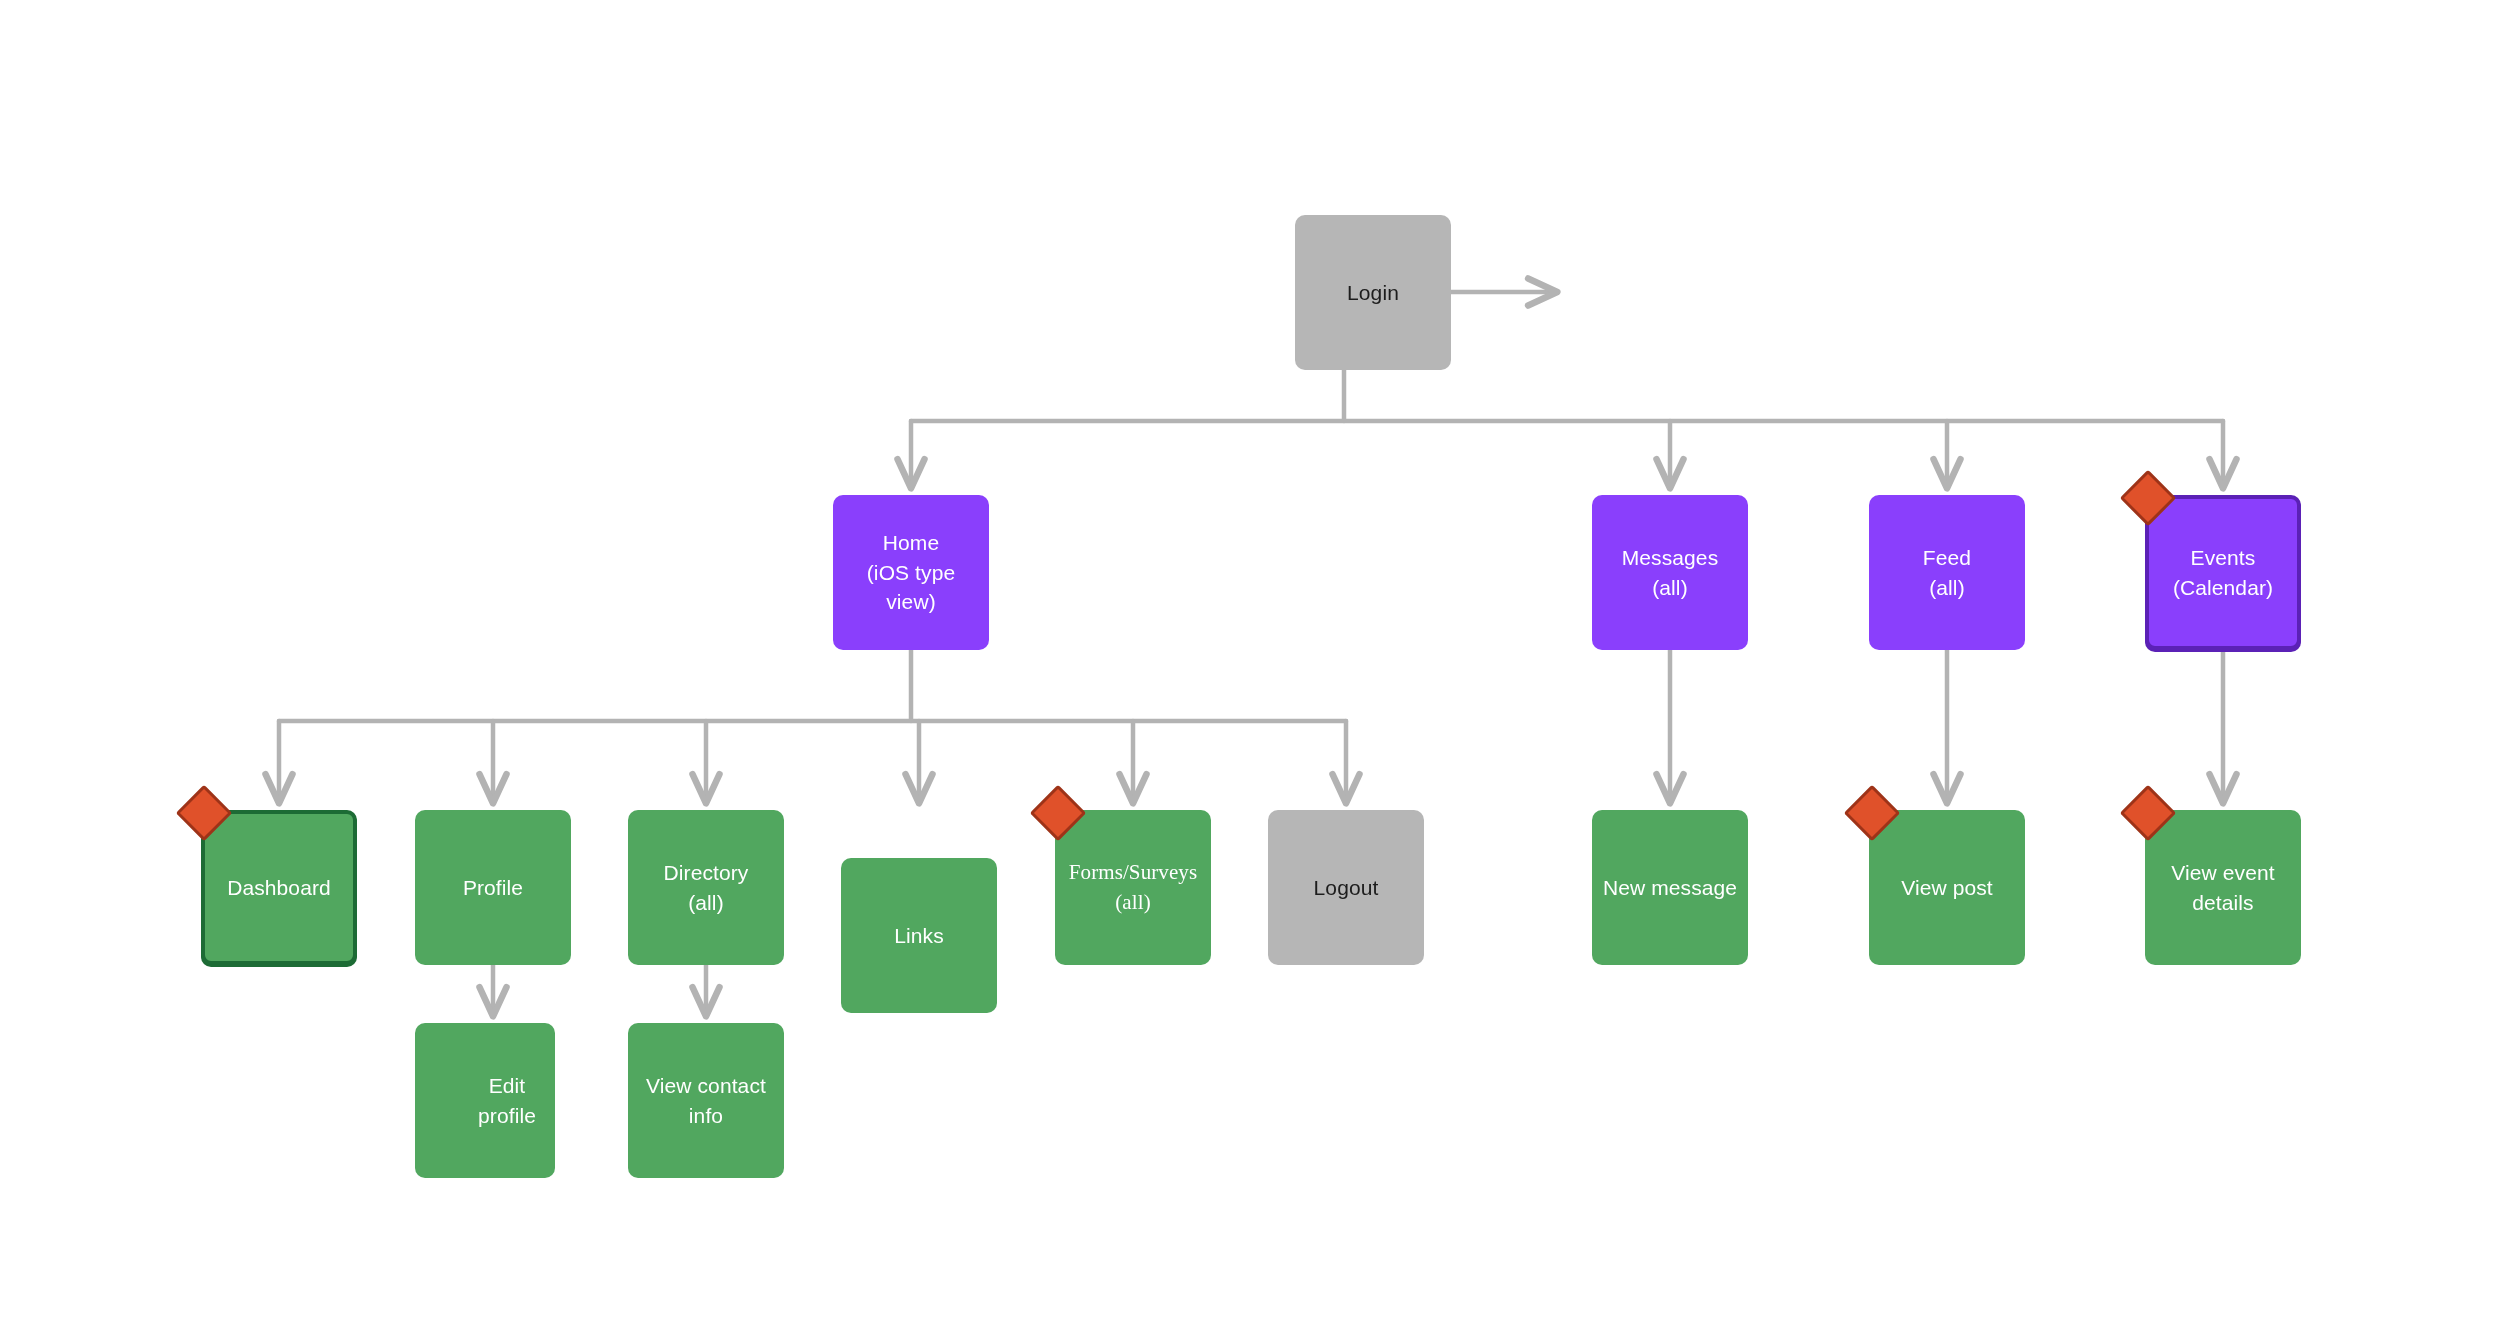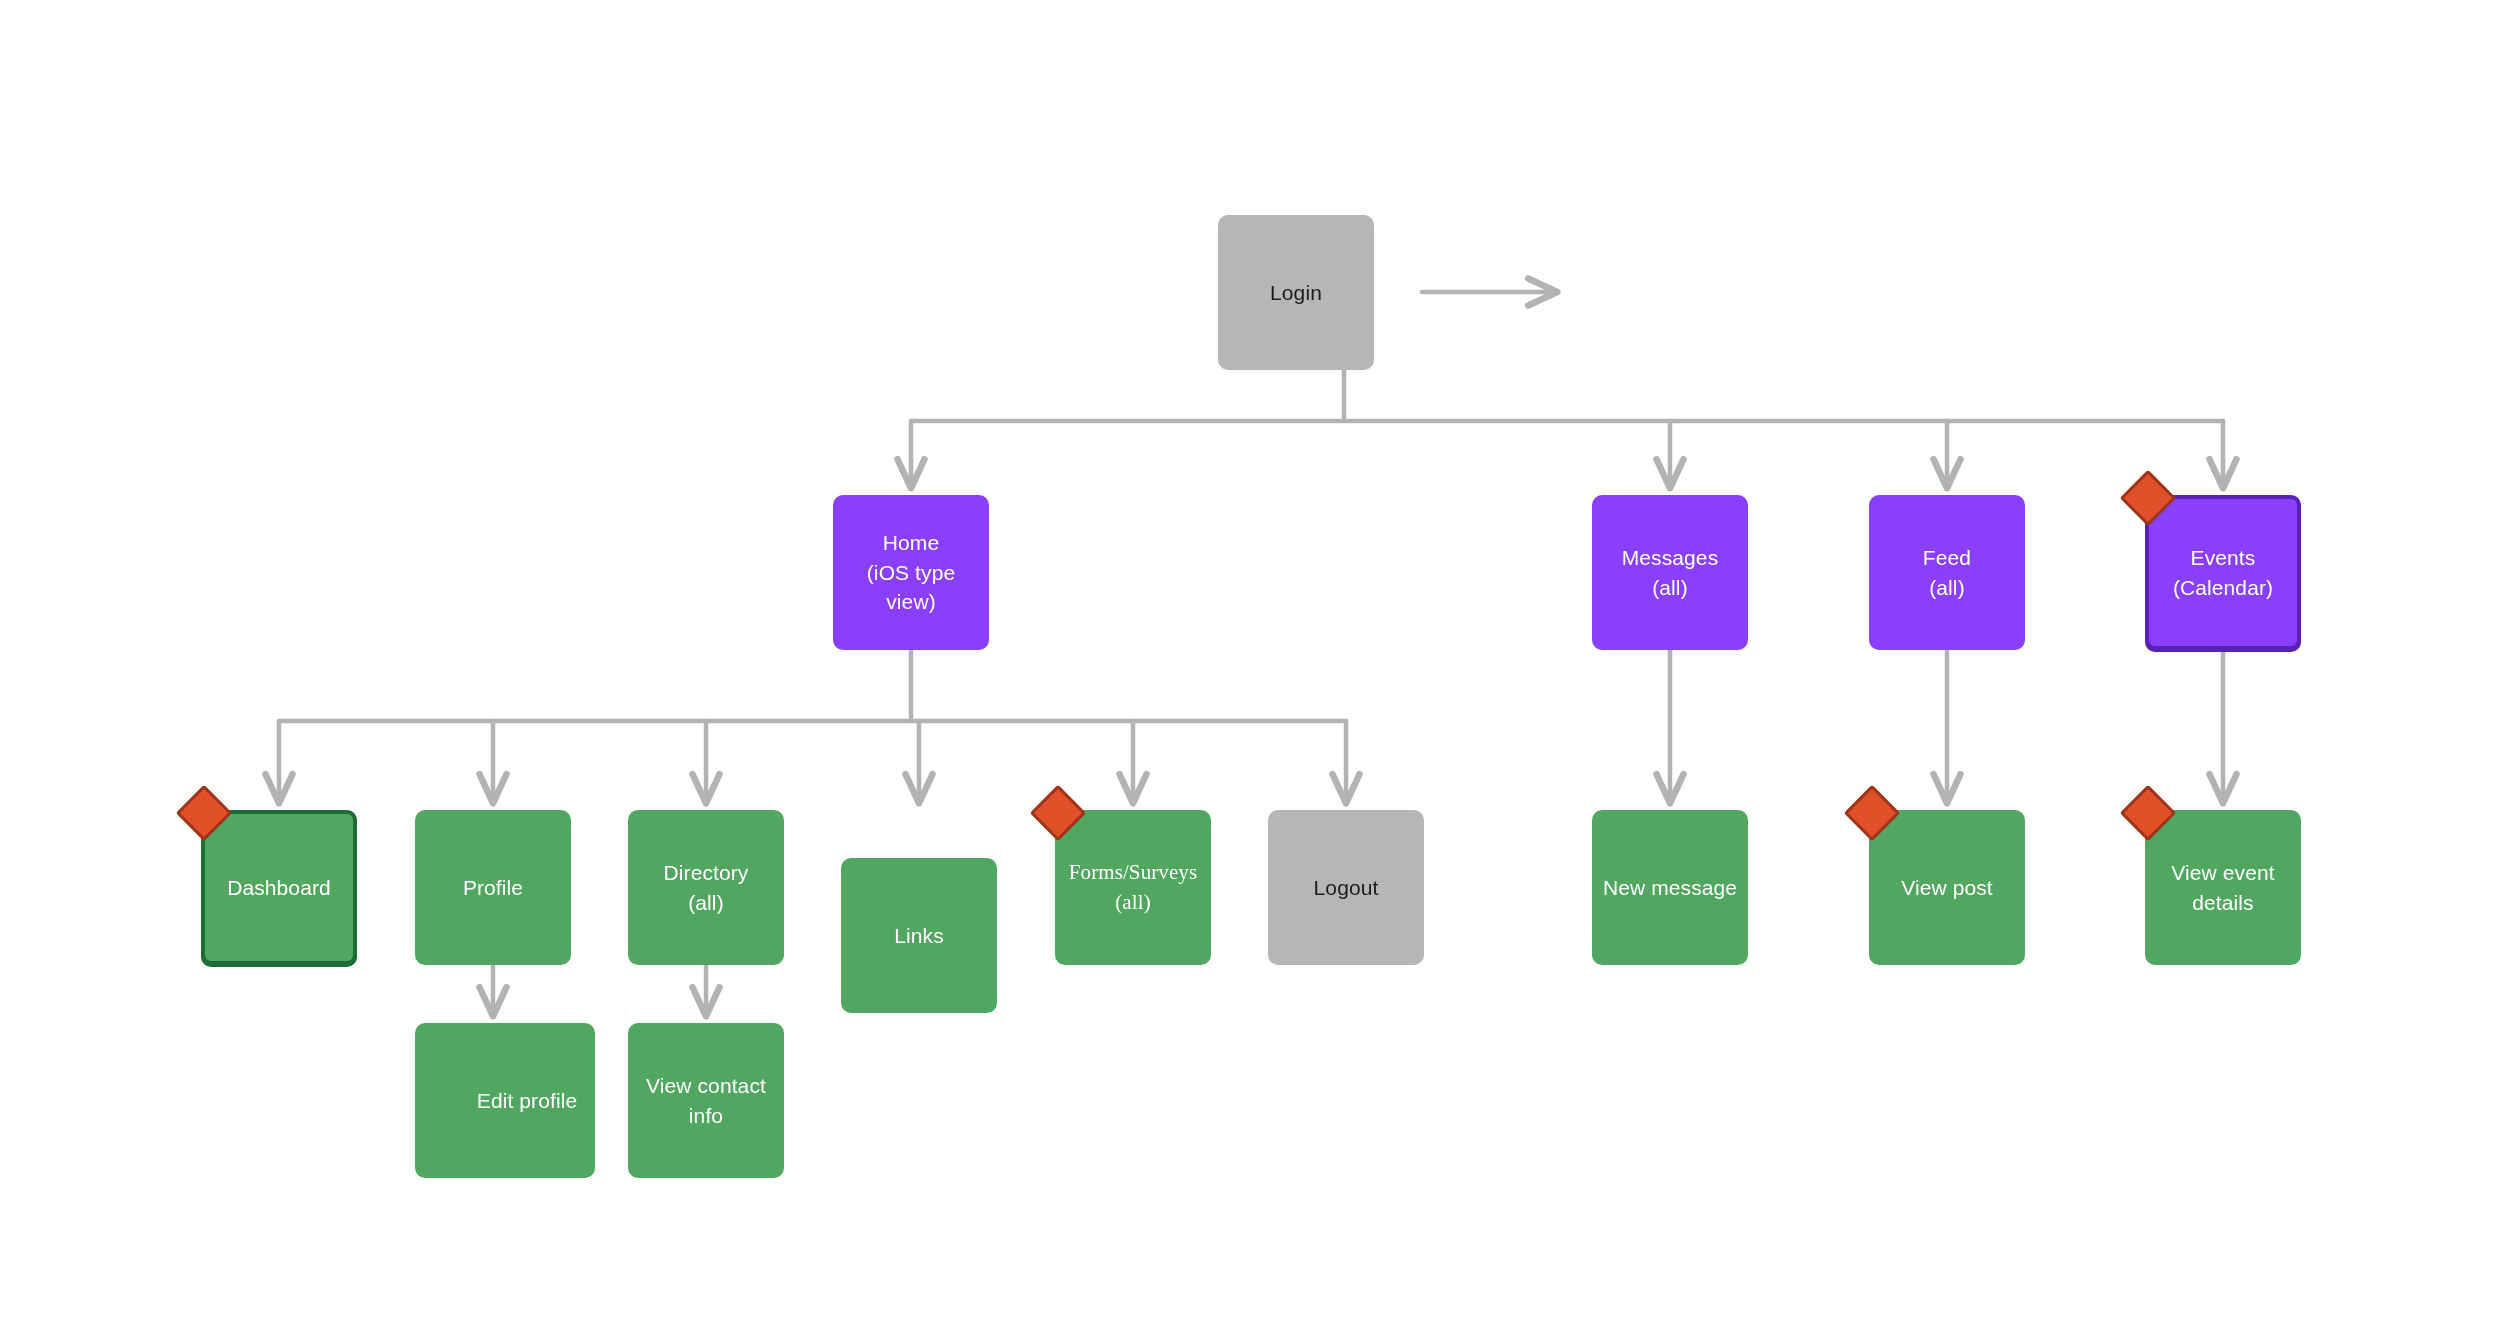--- a/index.html
+++ b/index.html
@@ -108,21 +108,21 @@
       <path d="M1346,721 L1346,802" marker-end="url(#arrowhead)"></path>
 
       <path d="M1670,650 L1670,802" marker-end="url(#arrowhead)"></path>
       <path d="M1947,650 L1947,802" marker-end="url(#arrowhead)"></path>
       <path d="M2223,650 L2223,802" marker-end="url(#arrowhead)"></path>
       <path d="M493,965 L493,1015" marker-end="url(#arrowhead)"></path>
       <path d="M706,965 L706,1015" marker-end="url(#arrowhead)"></path>
     </g>
   </svg>
 
-  <div class="node gray" style="left:1218px; top:215px; width:156px; height:155px;">
+  <div class="node gray" style="left:1295px; top:215px; width:156px; height:155px;">
     <span class="label">Login</span>
   </div>
 
 
   <div class="node purple" style="left:833px; top:495px; width:156px; height:155px;">
     <span class="label">Home
 (iOS type view)</span>
   </div>
 
   <div class="node purple" style="left:1592px; top:495px; width:156px; height:155px;">
@@ -175,21 +175,21 @@
   <div class="node green" style="left:1869px; top:810px; width:156px; height:155px;">
     <span class="label">View post</span>
   </div>
   <div class="marker-diamond" style="left:1852px; top:793px;"></div>
 
   <div class="node green" style="left:2145px; top:810px; width:156px; height:155px;">
     <span class="label">View event details</span>
   </div>
   <div class="marker-diamond" style="left:2128px; top:793px;"></div>
 
-  <div class="node green" style="left:415px; top:1023px; width:180px; height:155px;padding-left:44px;">
+  <div class="node green" style="left:415px; top:1023px; width:140px; height:155px;padding-left:44px;">
     <span class="label">Edit profile</span>
   </div>
 
   <div class="node green" style="left:628px; top:1023px; width:156px; height:155px;">
     <span class="label">View contact info</span>
   </div>
 
 </div>
 
 </body></html>

